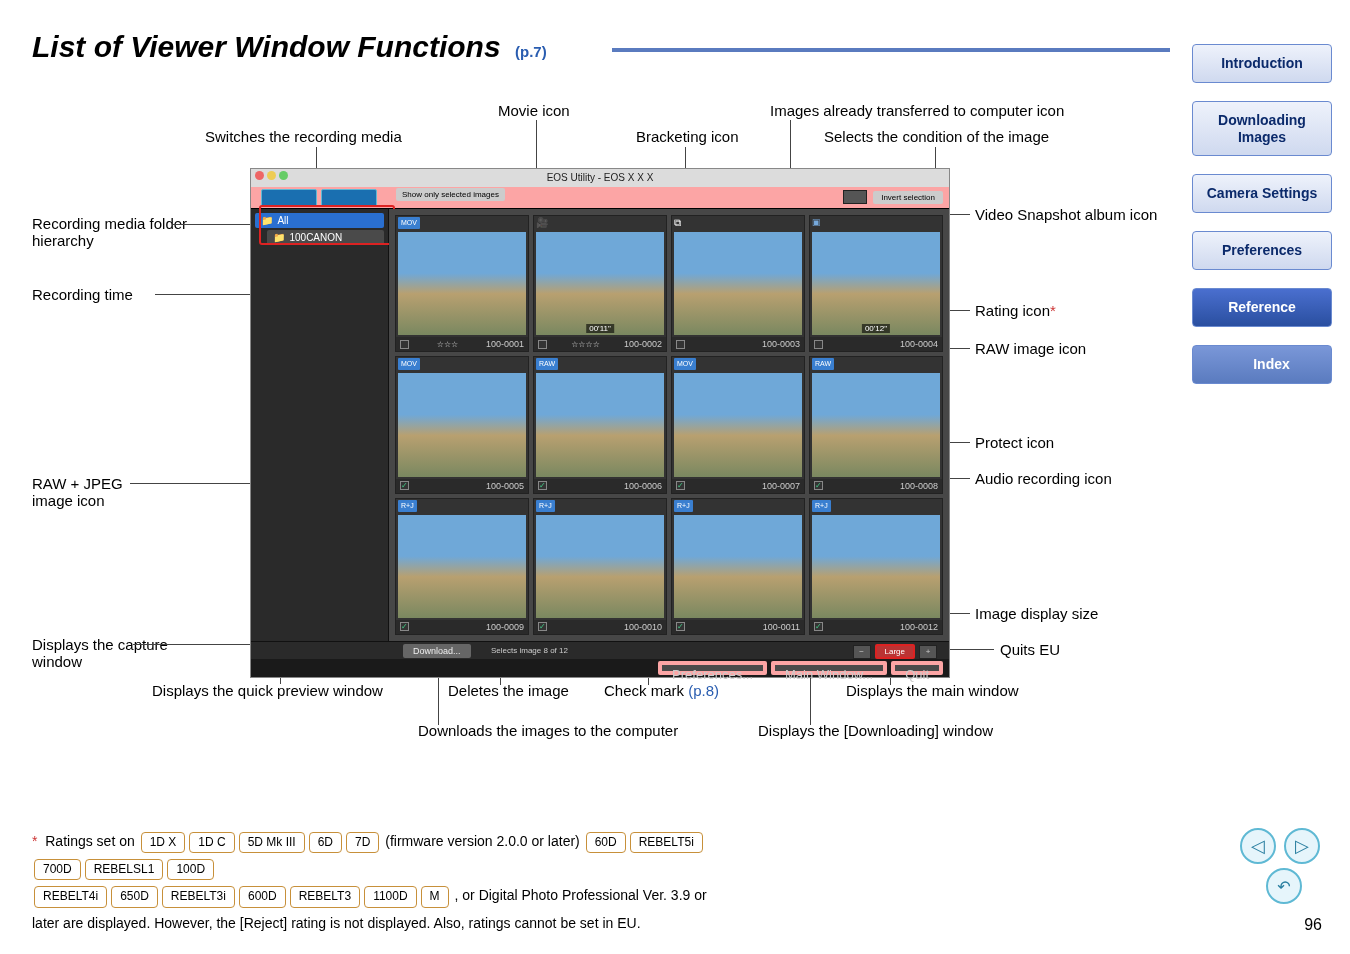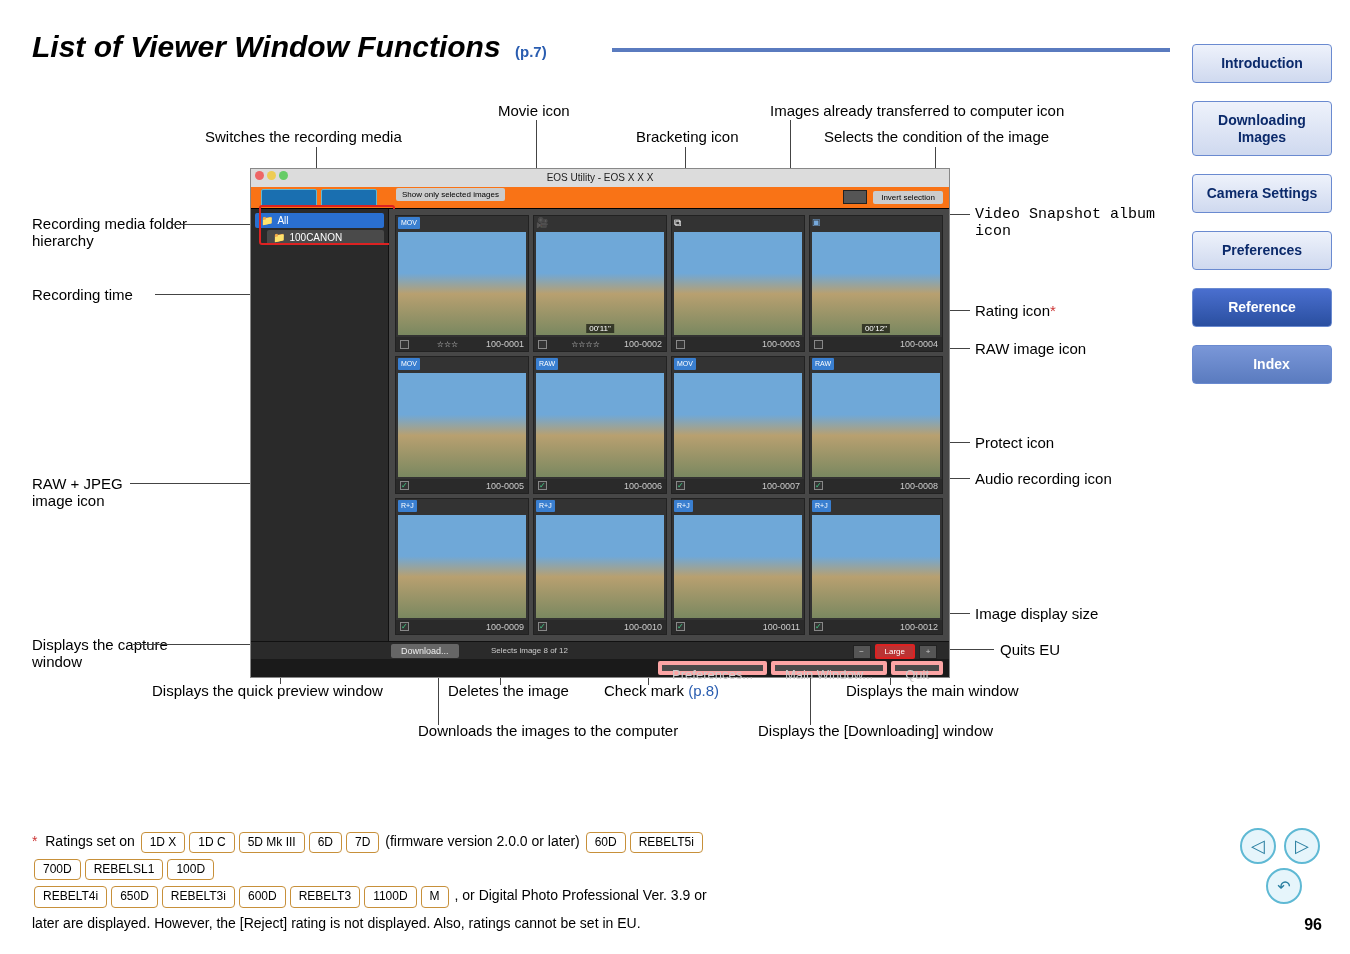--- a/index.html
+++ b/index.html
@@ -13,29 +13,29 @@
   .nav { position: absolute; right: 18px; top: 44px; width: 140px; display: flex; flex-direction: column; gap: 18px; }
   .nav button { border: 1px solid #6a8ad0; background: linear-gradient(#eef2fb, #cfd9ef); border-radius: 4px; padding: 10px 4px; font-size: 14px; font-weight: bold; color: #0b2a6b; cursor: pointer; line-height: 1.2; }
   .nav button.ref { background: linear-gradient(#4a6fcf, #2a4fa0); color: #fff; }
   .nav button.idx { background: linear-gradient(#7a97d8, #5a7bbf); color: #fff; padding-left: 23px; }
   
   .pager { position: absolute; right: 30px; bottom: 90px; display: flex; gap: 8px; }
   .pager .pbtn { width: 36px; height: 36px; border-radius: 50%; border: 2px solid #5fb9d4; background: #e6f5fb; display:flex; align-items:center; justify-content:center; font-size:18px; color:#2a7fa0; cursor:pointer; }
   .pager-back { position: absolute; right: 48px; bottom: 50px; }
   .pager-back .pbtn { width:36px; height:36px; border-radius:50%; border:2px solid #5fb9d4; background:#e6f5fb; display:flex; align-items:center; justify-content:center; color:#2a7fa0; cursor:pointer; font-size:16px; }
   
-  .page-number { position:absolute; right:28px; bottom:20px; font-size:16px;font-weight:bold; }
+  .page-number { position:absolute; right:28px; bottom:20px; font-size:16px; }
   
   
   .diagram { position:absolute; left:250px; top:168px; width:700px; height:510px; background:#3b3b3b; border:1px solid #888; }
   .titlebar { height:18px; background:#dcdcdc; font-size:10px; text-align:center; line-height:18px; color:#222; }
   .traffic { position:absolute; left:4px; top:2px; display:flex; gap:3px; }
   .traffic span { width:9px; height:9px; border-radius:50%; display:inline-block; }
   .tl-r{background:#e66;} .tl-y{background:#ec5;} .tl-g{background:#6c6;}
-  .toolbar-top { background:#f97316; height:22px; position:relative; border-bottom:1px solid #000; }
+  .toolbar-top { background:#fca5a5; height:22px; position:relative; border-bottom:1px solid #000; }
   .media-tabs { position:absolute; left:10px; top:2px; display:flex; gap:4px; }
   .media-tabs div { width:56px; height:18px; background:#1a6fb0; border:1px solid #5fb9d4; border-radius:2px; font-size:9px; color:#fff; text-align:center; line-height:16px; }
   .show-only { position:absolute; left:145px; top:1px; background:#ccc; font-size:8px; padding:2px 6px; border-radius:2px; }
   .top-right { position:absolute; right:6px; top:3px; display:flex; gap:6px; align-items:center; }
   .thumbsz { width:24px; height:14px; background:#555; border:1px solid #222; }
   .invert { background:#ccc; font-size:8px; padding:2px 8px; border-radius:2px; }
   
   .body-row { display:flex; height:432px; }
   .tree { width:138px; background:#2a2a2a; border-right:1px solid #111; padding:4px; }
   .tree-item { background:#2a6fd0; color:#fff; font-size:10px; padding:2px 6px; margin-bottom:2px; border-radius:2px; display:flex; align-items:center; gap:4px; }
@@ -48,21 +48,21 @@
   .thumb .img { flex:1; background:linear-gradient(180deg,#6fa8d8 40%,#b8a070 60%,#7a8860 100%); margin:2px; position:relative; }
   .thumb .ftr { display:flex; justify-content:space-between; align-items:center; padding:2px 4px; font-size:9px; background:#2a2a2a; }
   .stars { color:#ddd; font-size:8px; }
   .chk { width:9px; height:9px; border:1px solid #888; background:#333; display:inline-block; }
   .chk.on::after { content:"✓"; color:#4c8; font-size:8px; line-height:7px; display:block; }
   .rec-time { position:absolute; bottom:2px; left:50%; transform:translateX(-50%); background:rgba(0,0,0,.6); color:#fff; font-size:8px; padding:0 3px; }
   .movie-ic { color:#fff; font-size:10px; }
   .snap-ic { color:#7ad; font-size:9px; }
   
   .bottombar { height:36px; background:#2a2a2a; border-top:1px solid #111; position:relative; }
-  .dlbtn { position:absolute; left:140px; top:2px; background:#666; color:#eee; font-size:9px; padding:2px 10px; border-radius:2px; }
+  .dlbtn { position:absolute; left:152px; top:2px; background:#666; color:#eee; font-size:9px; padding:2px 10px; border-radius:2px; }
   .selinfo { position:absolute; left:240px; top:4px; font-size:8px; color:#ccc; }
   .zoom { position:absolute; right:12px; top:2px; display:flex; gap:4px; align-items:center; }
   .zoom .zb { width:18px; height:14px; background:#555; border:1px solid #222; font-size:8px; color:#ccc; text-align:center; line-height:12px; }
   .zoom .zl { background:#b33; color:#fff; font-size:8px; padding:1px 8px; border:2px solid #d22; border-radius:2px; }
   .bottom2 { position:absolute; left:0; right:0; bottom:0; height:18px; background:#1a1a1a; display:flex; justify-content:flex-end; gap:4px; padding:2px 6px; }
   .bottom2 .bb { background:#4a4a4a; color:#ccc; font-size:13px; padding:2px 10px; border:4px solid #fca5a5; border-radius:2px; }
   .capture-ctl { position:absolute; left:14px; top:18px; display:flex; gap:4px; }
   .capture-ctl div { width:26px; height:14px; background:#333; border:2px solid #d22; border-radius:8px; }
   
   
@@ -106,21 +106,21 @@
 <div class="lbl" style="left:498px; top:102px;">Movie icon</div>
 <div class="lbl" style="left:636px; top:128px;">Bracketing icon</div>
 <div class="lbl" style="left:770px; top:102px;">Images already transferred to computer icon</div>
 <div class="lbl" style="left:824px; top:128px;">Selects the condition of the image</div>
 
 <div class="lbl" style="left:32px; top:215px; width:160px;">Recording media folder hierarchy</div>
 <div class="lbl" style="left:32px; top:286px;">Recording time</div>
 <div class="lbl" style="left:32px; top:475px; width:120px;">RAW + JPEG image icon</div>
 <div class="lbl" style="left:32px; top:636px; width:140px;">Displays the capture window</div>
 
-<div class="lbl" style="left:975px; top:206px; width:200px;font-family:Liberation Mono, monospace;">Video Snapshot album icon</div>
+<div class="lbl" style="left:975px; top:206px; width:200px;">Video Snapshot album icon</div>
 <div class="lbl" style="left:975px; top:302px;"><span>Rating icon</span><span class="ast">*</span></div>
 <div class="lbl" style="left:975px; top:340px;">RAW image icon</div>
 <div class="lbl" style="left:975px; top:434px;">Protect icon</div>
 <div class="lbl" style="left:975px; top:470px;">Audio recording icon</div>
 <div class="lbl" style="left:975px; top:605px;">Image display size</div>
 <div class="lbl" style="left:1000px; top:641px;">Quits EU</div>
 
 <div class="lbl" style="left:152px; top:682px;">Displays the quick preview window</div>
 <div class="lbl" style="left:448px; top:682px;">Deletes the image</div>
 <div class="lbl" style="left:604px; top:682px;"><span>Check mark</span> <span class="linkish">(p.8)</span></div>

